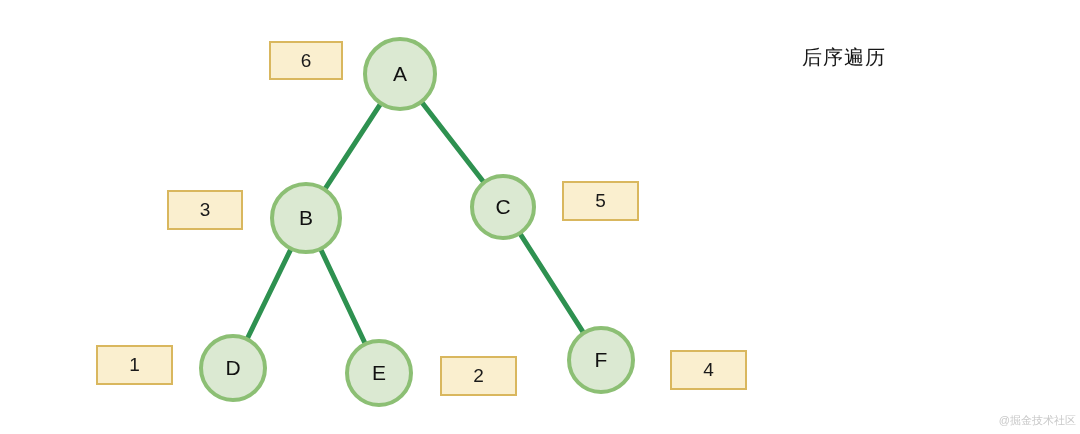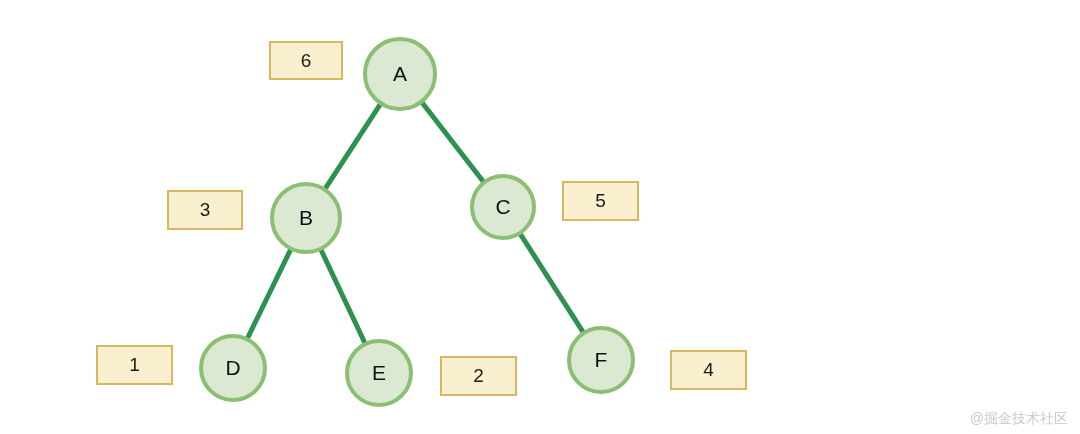--- a/index.html
+++ b/index.html
@@ -65,23 +65,23 @@
     letter-spacing: 1px;
   }
   #sequence-text {
     left: 737px;
     top: 133px;
     font-size: 19px;
     letter-spacing: 0.5px;
   }
   #watermark {
     position: absolute;
-    right: 12px;
+    right: 4px;
     bottom: 6px;
-    font-size: 14px;
+    font-size: 11px;
     color: #c9c9c9;
     font-family: "Liberation Sans", "DejaVu Sans", sans-serif;
     white-space: nowrap;
   }
 </style>
 </head>
 <body>
 
 <div id="canvas">
 
@@ -104,17 +104,18 @@
 
   <div id="boxes-layer">
       <div class="label-box" style="left: 269px; top: 41px; width: 74px; height: 39px; background: rgb(250, 239, 207); border-color: rgb(217, 183, 94);">6</div>
       <div class="label-box" style="left: 167px; top: 190px; width: 76px; height: 40px; background: rgb(250, 239, 207); border-color: rgb(217, 183, 94);">3</div>
       <div class="label-box" style="left: 562px; top: 181px; width: 77px; height: 40px; background: rgb(250, 239, 207); border-color: rgb(217, 183, 94);">5</div>
       <div class="label-box" style="left: 96px; top: 345px; width: 77px; height: 40px; background: rgb(250, 239, 207); border-color: rgb(217, 183, 94);">1</div>
       <div class="label-box" style="left: 440px; top: 356px; width: 77px; height: 40px; background: rgb(250, 239, 207); border-color: rgb(217, 183, 94);">2</div>
       <div class="label-box" style="left: 670px; top: 350px; width: 77px; height: 40px; background: rgb(250, 239, 207); border-color: rgb(217, 183, 94);">4</div>
     </div>
 
+  <div class="text-item" id="title-text">后序遍历</div>
 
 
   <div id="watermark">@掘金技术社区</div>
 
 </div>
 
 </body></html>

